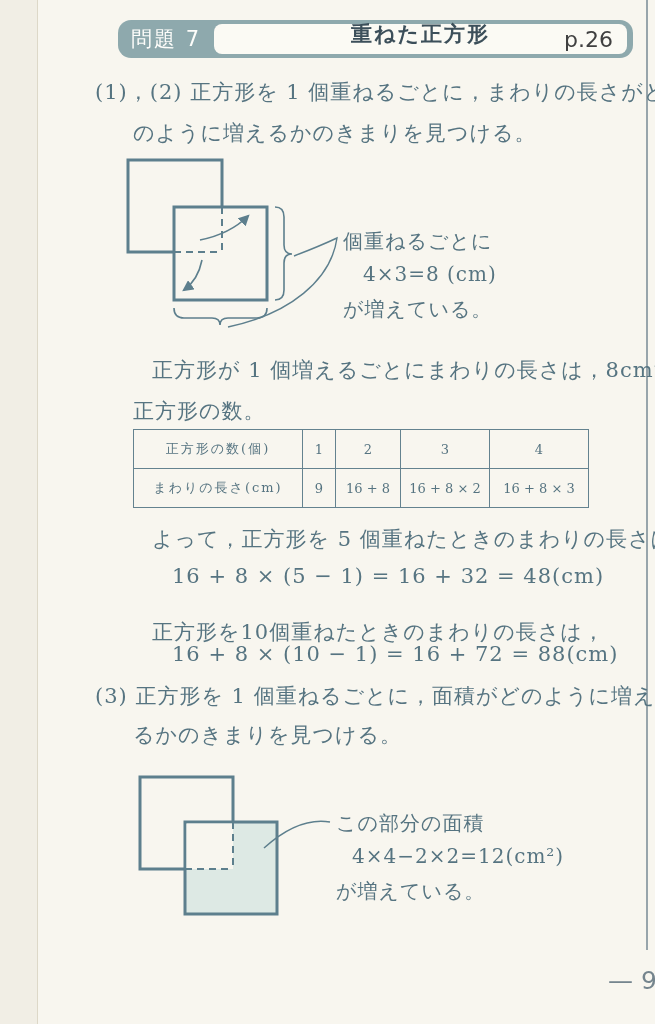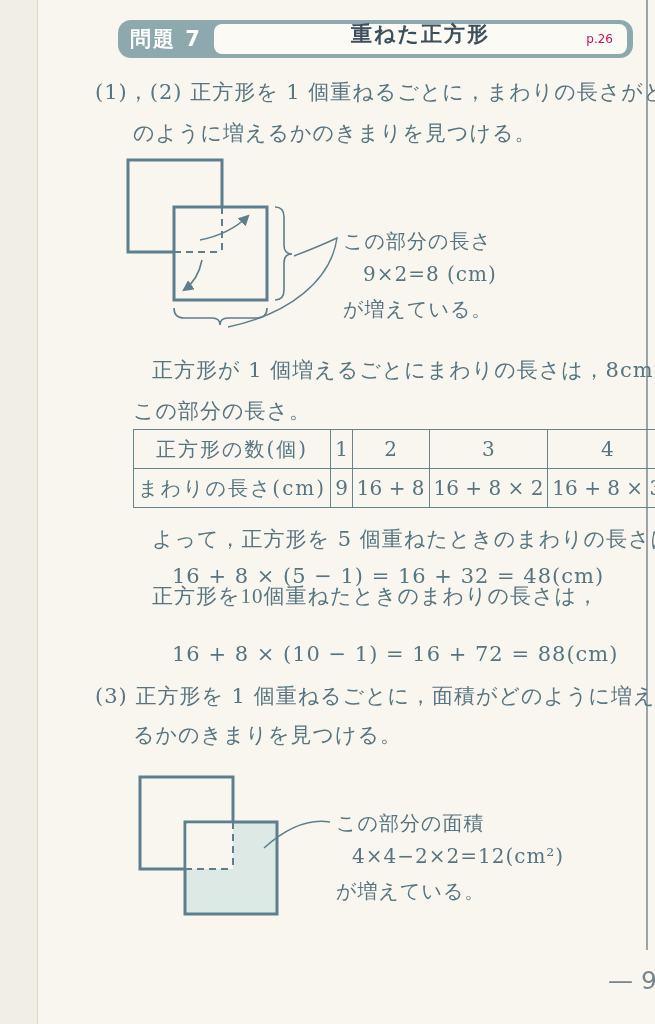--- a/index.html
+++ b/index.html
@@ -19,52 +19,52 @@
   }
   
   .hdr-pill{
     position:absolute; left:118px; top:20px; width:515px; height:38px;
     background:#8ea9ad; border-radius:13px;
   }
   .hdr-badge{
     position:absolute; left:0; top:0; width:96px; height:38px;
     display:flex; align-items:center; justify-content:center;
     color:#fdfdfa; font-family:"DejaVu Sans","Liberation Sans",sans-serif;
-    font-weight:bold; font-size:21px; letter-spacing:2px;
+    font-weight:normal; font-size:21px; letter-spacing:2px;
   }
   .hdr-inner{
     position:absolute; left:96px; top:4px; width:413px; height:30px;
     background:#fbfaf4; border-radius:8px;
   }
   .hdr-title{
     position:absolute; left:0; top:0; width:100%; height:20px;
     display:flex; align-items:center; justify-content:center;
     color:#3c4f5a; font-family:"DejaVu Sans","Liberation Sans",sans-serif;
     font-weight:bold; font-size:21px; letter-spacing:2px;
   }
   .hdr-ref{
     position:absolute; right:14px; top:0; height:30px;
     display:flex; align-items:center;
-    color:#be185d; font-family:"DejaVu Sans","Liberation Sans",sans-serif;
-    font-size:12px;
+    color:#404040; font-family:"DejaVu Sans","Liberation Sans",sans-serif;
+    font-size:22px;
   }
   
   .tline{
     position:absolute; white-space:nowrap;
     font-size:21px; letter-spacing:1px; color:#567481;
   }
   .note{ font-size:20px; }
   
   #ptable{
     position:absolute; left:133px; top:429px;
     border-collapse:collapse;
   }
   #ptable td{
     border:1.6px solid #64828f; height:38px;
-    text-align:center; font-size:20px; color:#567481;
+    text-align:center; font-size:13px; color:#567481;
     padding:0 4px; white-space:nowrap;
   }
   #ptable td.hd{ width:160px; text-align:center; letter-spacing:2px; }
   #ptable td.c1{ width:24px; }
   #ptable td.c2{ width:56px; }
   #ptable td.c3{ width:80px; }
   #ptable td.c4{ width:90px; }
   
   .diag{ position:absolute; }
   
@@ -100,26 +100,26 @@
     </defs>
     <rect x="18" y="12" width="94" height="92" fill="none" stroke="#5d7f8d" stroke-width="3"></rect>
     <rect x="64" y="59" width="93" height="93" fill="#f8f6ef" stroke="#5d7f8d" stroke-width="3"></rect>
     <path d="M112,59 L112,104 M64,104 L112,104" fill="none" stroke="#5d7f8d" stroke-width="2" stroke-dasharray="7 5"></path>
     <path d="M90,92 Q120,86 138,68" fill="none" stroke="#5d7f8d" stroke-width="1.6" marker-end="url(#ah)"></path>
     <path d="M92,112 Q88,132 74,142" fill="none" stroke="#5d7f8d" stroke-width="1.6" marker-end="url(#ah)"></path>
     <path d="M165,59 Q174,59 174,69 L174,97 Q174,106 182,106 Q174,106 174,115 L174,142 Q174,152 165,152" fill="none" stroke="#5d7f8d" stroke-width="1.6"></path>
     <path d="M64,160 Q64,170 74,170 L102,170 Q110,170 110,177 Q110,170 118,170 L147,170 Q157,170 157,160" fill="none" stroke="#5d7f8d" stroke-width="1.6"></path>
     <path d="M184,108 Q210,98 227,90 C221,132 180,166 118,179" fill="none" stroke="#5d7f8d" stroke-width="1.4"></path>
   </svg>
-  <div class="tline note" style="left:343px;top:228px;">この部分の長さ</div>
-  <div class="tline note" style="left:363px;top:262px;">9×2=8 (cm)</div>
+  <div class="tline note" style="left:343px;top:228px;">個重ねるごとに</div>
+  <div class="tline note" style="left:363px;top:262px;">4×3=8 (cm)</div>
   <div class="tline note" style="left:343px;top:296px;">が増えている。</div>
 
   <div class="tline" style="left:152px;top:356px;">正方形が 1 個増えるごとにまわりの長さは，8cmず</div>
-  <div class="tline" style="left:133px;top:397px;">この部分の長さ。</div>
+  <div class="tline" style="left:133px;top:397px;">正方形の数。</div>
 
   <table id="ptable">
     <tbody>
         <tr>
       <td class="hd">正方形の数(個)</td>
       <td class="c1">1</td>
       <td class="c2">2</td>
       <td class="c3">3</td>
       <td class="c4">4</td>
 
@@ -130,21 +130,21 @@
       <td class="c2">16 + 8</td>
       <td class="c3">16 + 8 × 2</td>
       <td class="c4">16 + 8 × 3</td>
 
     </tr>
   </tbody>
     </table>
 
   <div class="tline" style="left:152px;top:525px;">よって，正方形を 5 個重ねたときのまわりの長さは，</div>
   <div class="tline" style="left:172px;top:564px;">16 + 8 × (5 − 1) = 16 + 32 = 48(cm)</div>
-  <div class="tline" style="left:152px;top:582px;font-family:Liberation Serif, serif;">正方形を10個重ねたときのまわりの長さは，</div>
+  <div class="tline" style="left:152px;top:618px;">正方形を10個重ねたときのまわりの長さは，</div>
   <div class="tline" style="left:172px;top:642px;text-align:right;">16 + 8 × (10 − 1) = 16 + 72 = 88(cm)</div>
 
   <div class="tline" style="left:95px;top:682px;">(3) 正方形を 1 個重ねるごとに，面積がどのように増え</div>
   <div class="tline" style="left:133px;top:721px;">るかのきまりを見つける。</div>
 
   <svg class="diag" style="left:118px;top:772px;" width="240" height="155" viewBox="0 0 240 155">
     <rect x="22" y="5" width="93" height="92" fill="none" stroke="#5d7f8d" stroke-width="3"></rect>
     <rect x="67" y="50" width="92" height="92" fill="#dde9e4" stroke="#5d7f8d" stroke-width="3"></rect>
     <rect x="68.5" y="51.5" width="46.5" height="45.5" fill="#f8f6ef"></rect>
     <path d="M115,50 L115,97 M67,97 L115,97" fill="none" stroke="#5d7f8d" stroke-width="2" stroke-dasharray="7 5"></path>

